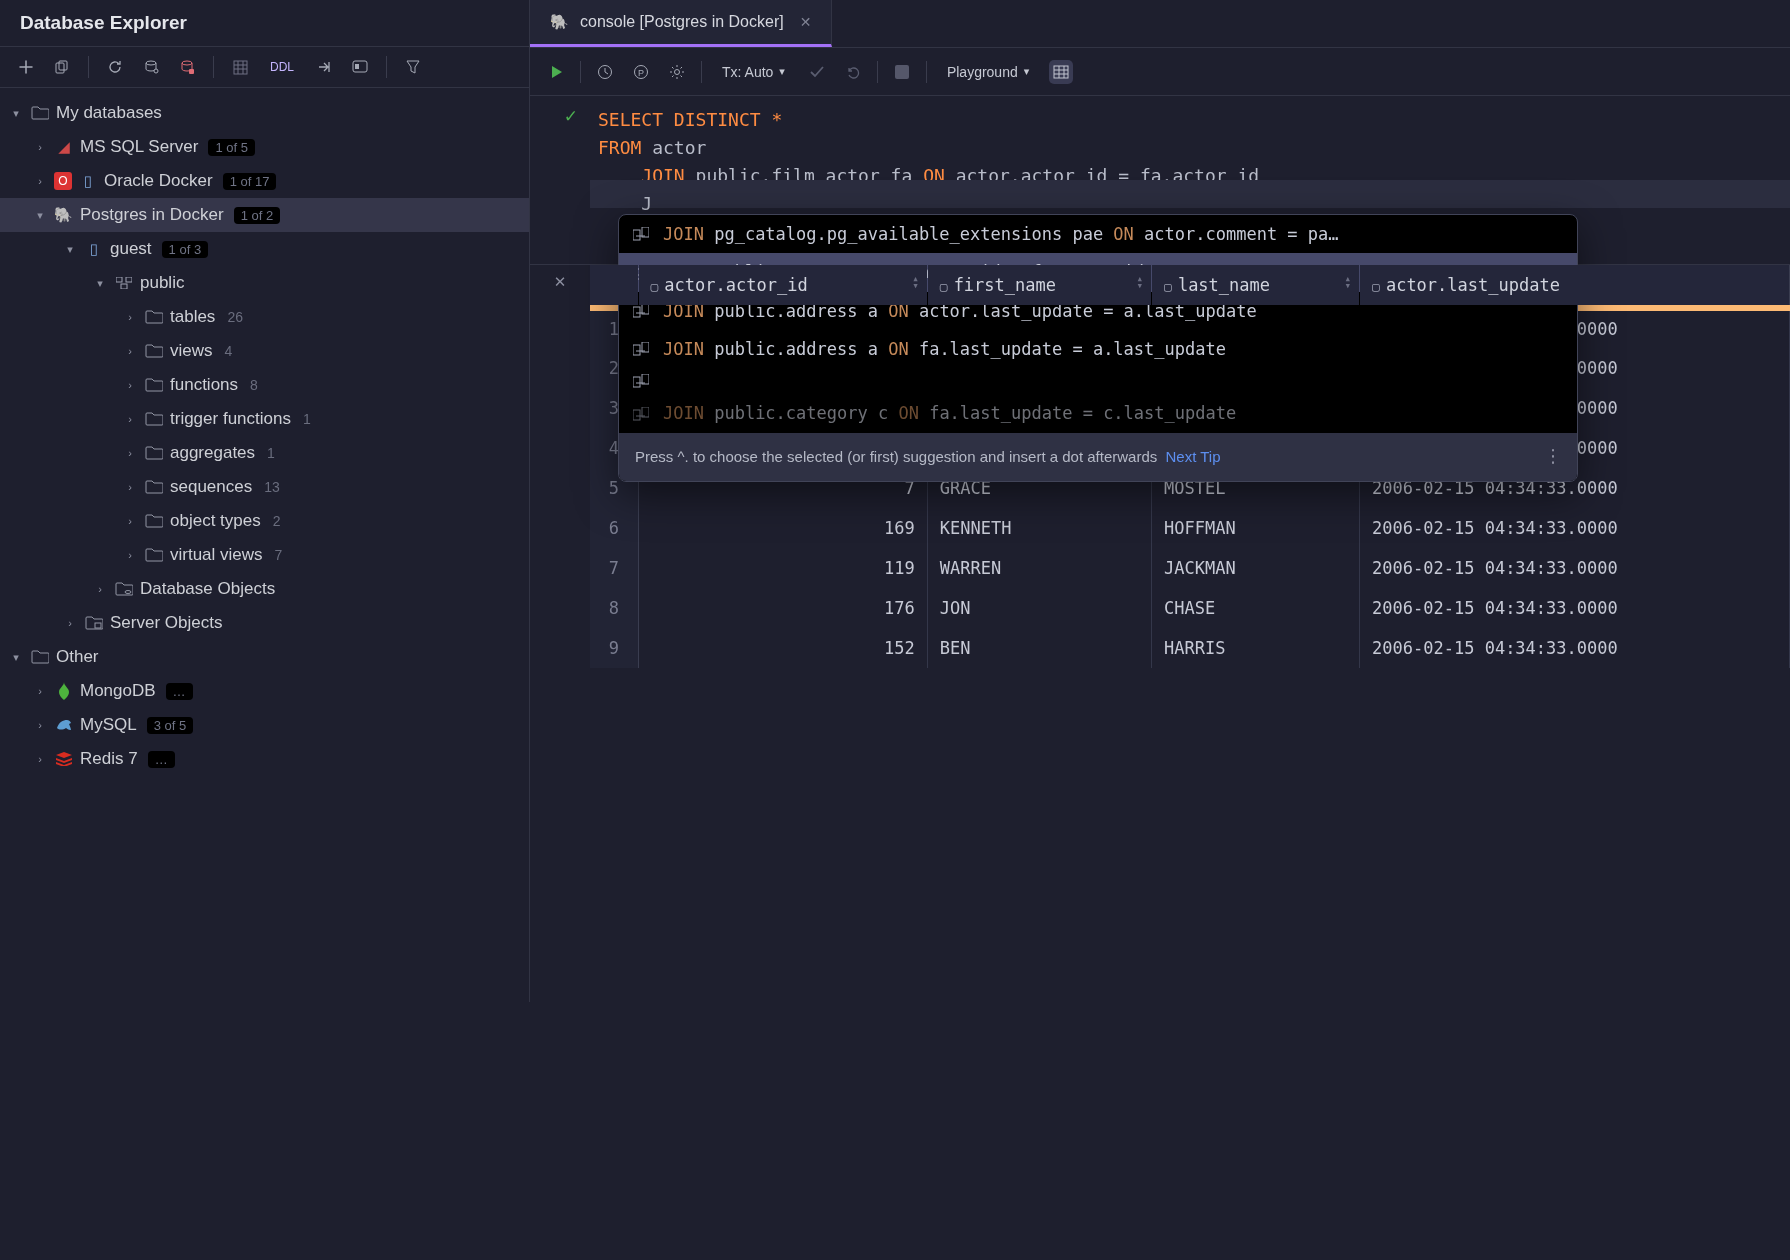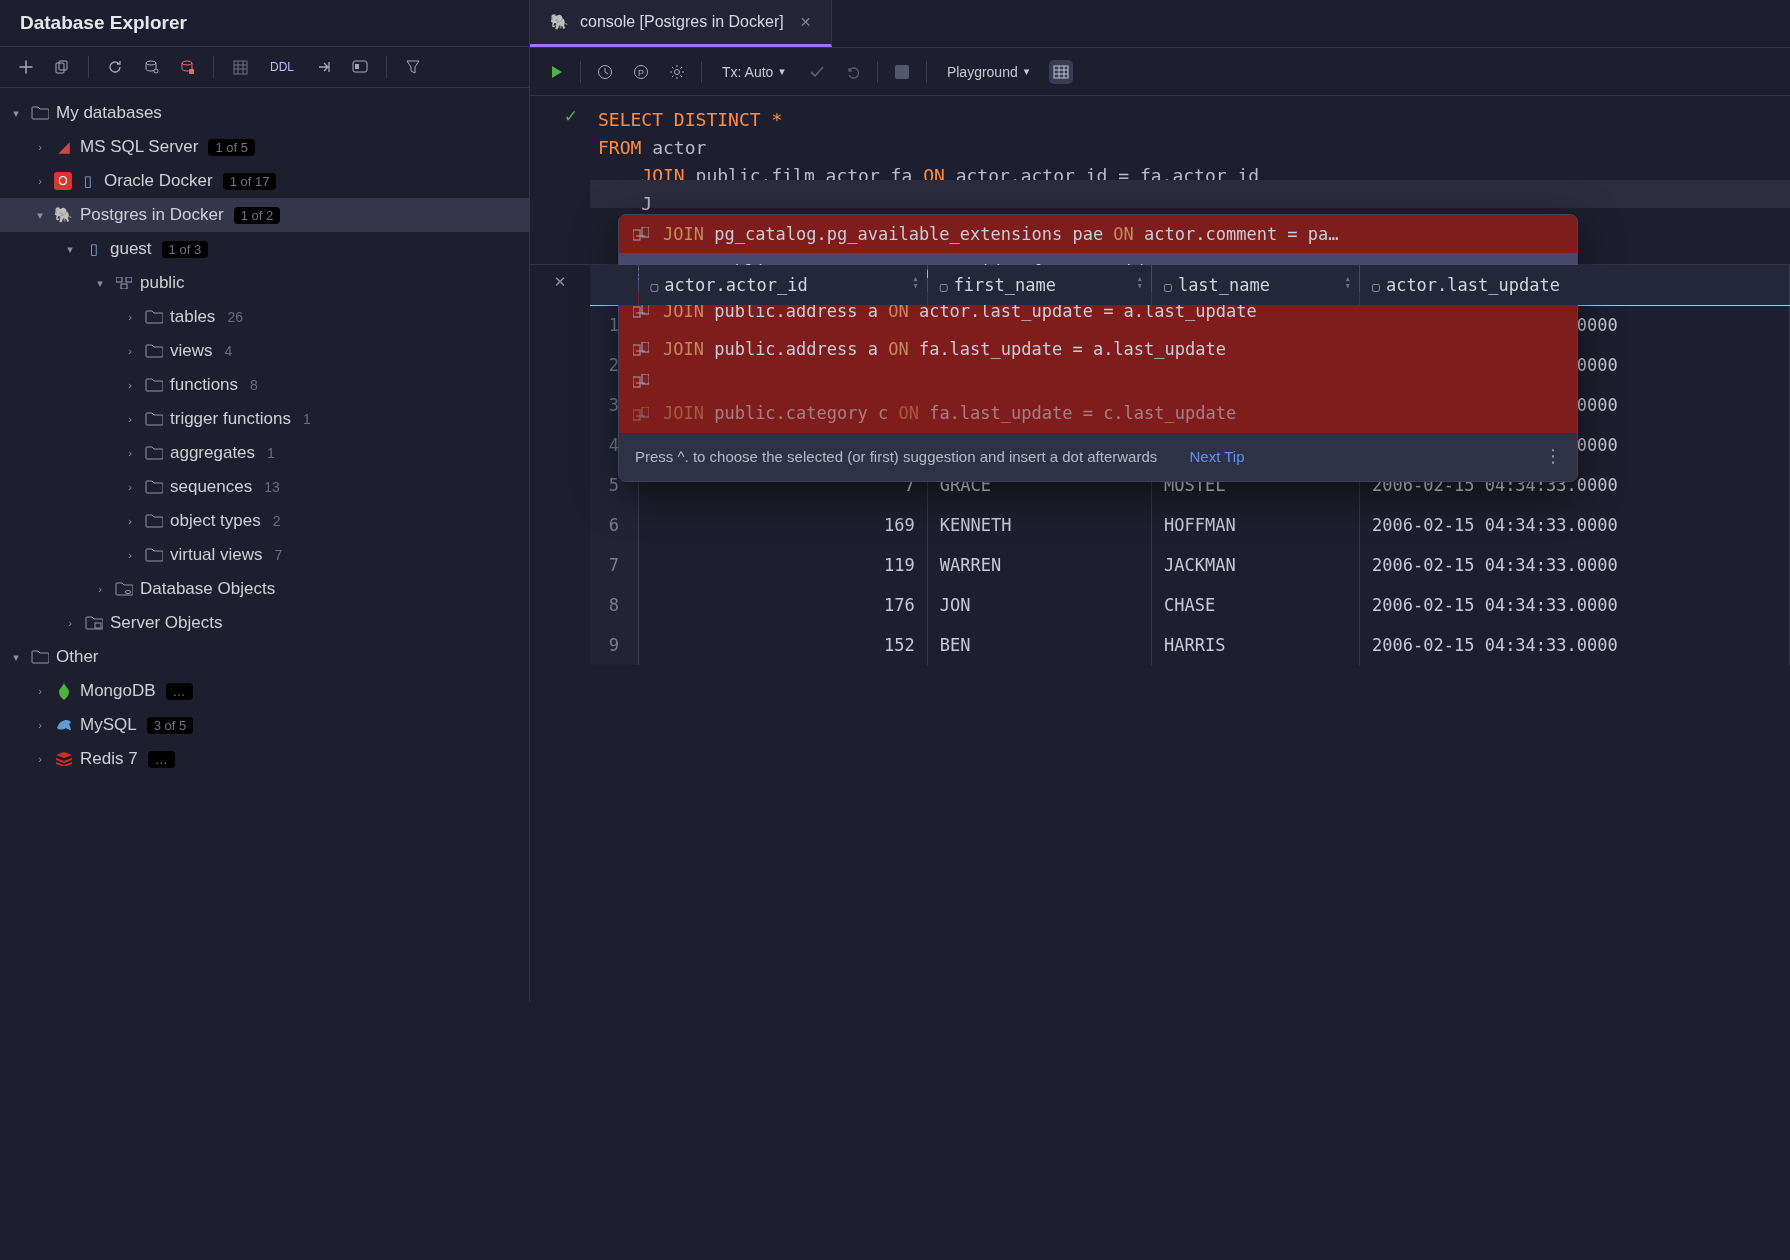--- a/index.html
+++ b/index.html
@@ -179,21 +179,21 @@
   background: #2b2d3f;
   position: absolute;
   left:0; right:0;
   height: 28px;
 }
 .suggest {
   position: absolute;
   left: 28px;
   top: 118px;
   width: 960px;
-  background: #7f1d1d;
+  background: #000000;
   border: 1px solid #414458;
   border-radius: 8px;
   box-shadow: 0 12px 40px rgba(0,0,0,0.5);
   overflow: hidden;
   font-family: "SF Mono", Monaco, Consolas, monospace;
   font-size: 17px;
 }
 .suggest-row {
   display: flex;
   align-items: center;
@@ -212,21 +212,21 @@
 .suggest-hint {
   background: #2f3144;
   padding: 10px 16px;
   font-family: -apple-system, sans-serif;
   font-size: 15px;
   color: #b5b9c6;
   display: flex;
   align-items: center;
   justify-content: space-between;
 }
-.next-tip { color: #5d8ff0; margin-left: 28px; }
+.next-tip { color: #5d8ff0; margin-left: 4px; }
 .dots { color: #9496a8; font-size: 18px; letter-spacing: -1px; }
 .results {
   border-top: 1px solid #323444;
   display: flex;
   margin-top: 36px;
   background: #1e1f2e;
 }
 .results-close {
   width: 60px;
   padding: 8px;
@@ -239,21 +239,21 @@
   overflow: hidden;
 }
 .dgrid {
   width: 100%;
   border-collapse: collapse;
   font-family: "SF Mono", Monaco, Consolas, monospace;
   font-size: 17px;
 }
 .dgrid th {
   background: #24263a;
-  border-bottom: 1px solid #fdba74;
+  border-bottom: 6px solid #fdba74;
   border-right: 1px solid #3a3d50;
   padding: 10px 12px;
   text-align: left;
   color: #d1d4de;
   font-weight: normal;
   position: relative;
 }
 .dgrid th.rownum-h {
   width: 48px;
 }

